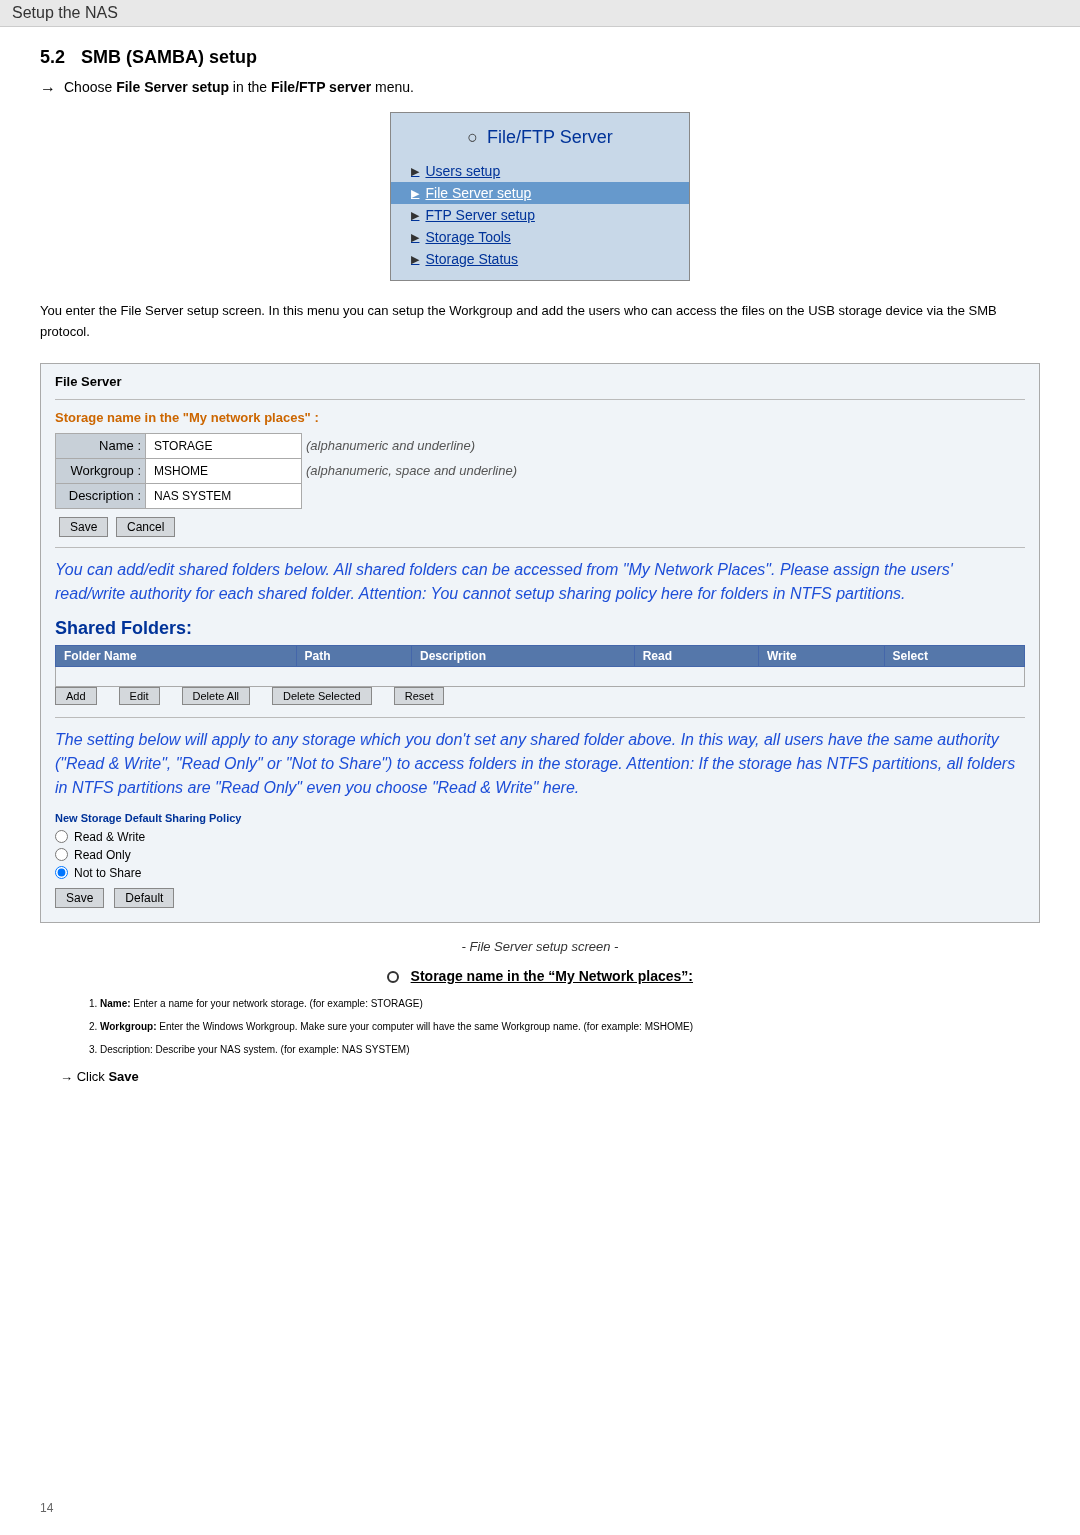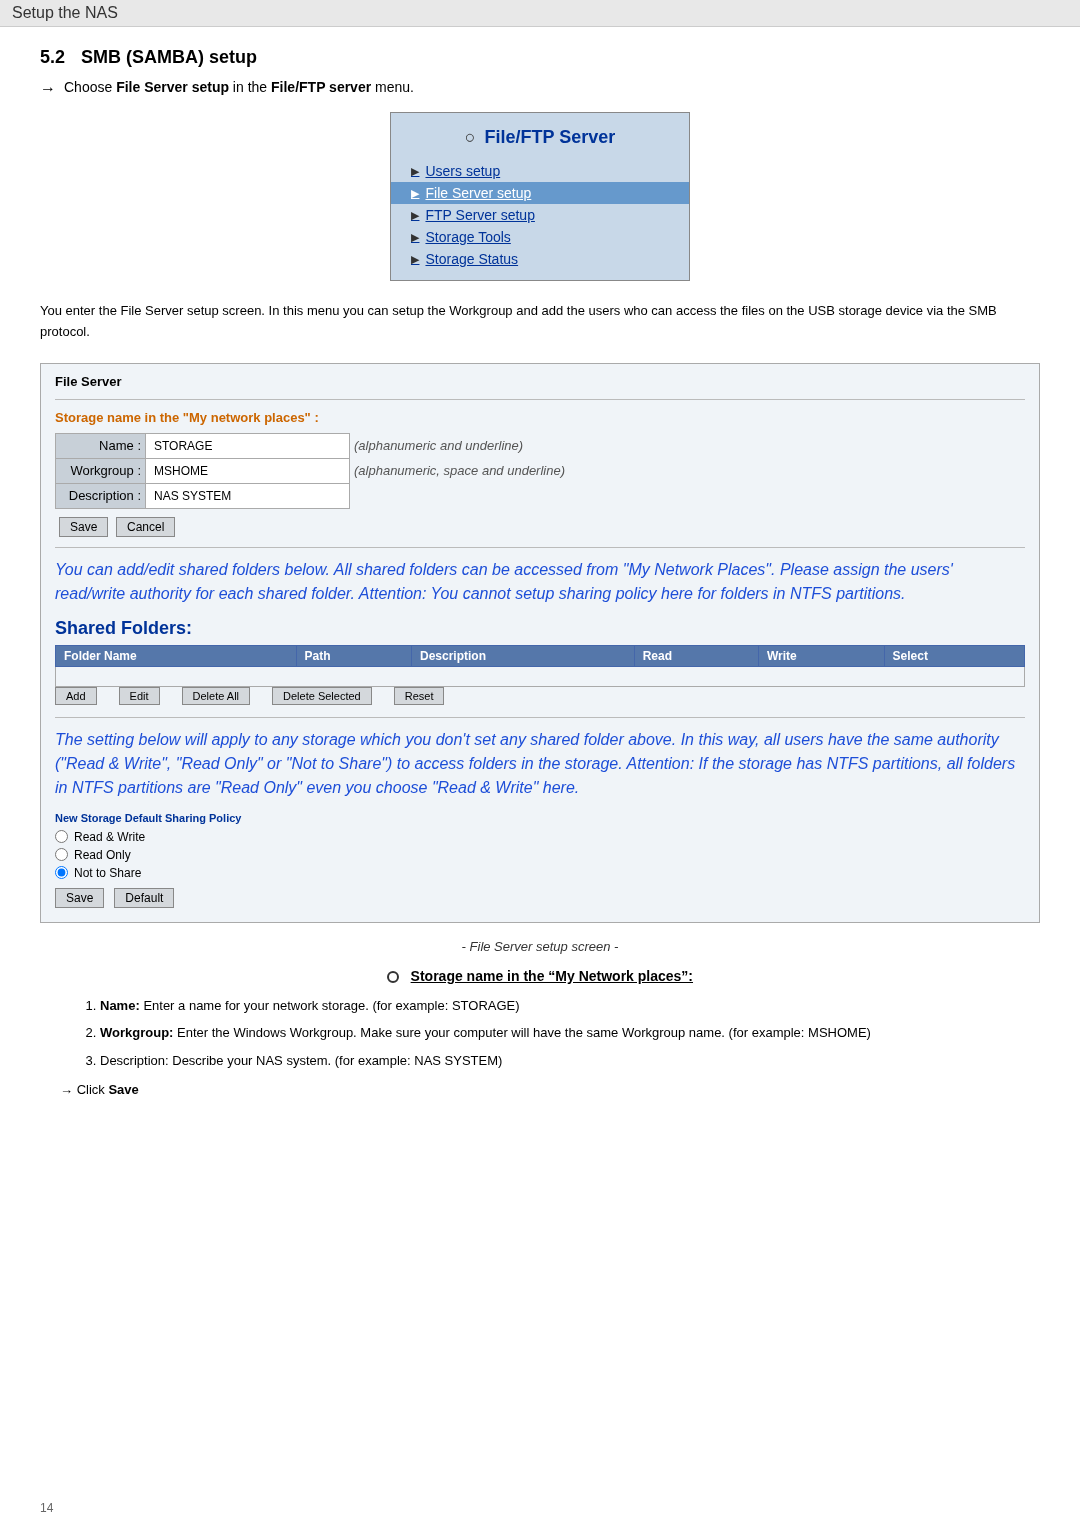--- a/index.html
+++ b/index.html
@@ -39,21 +39,21 @@
     .menu-screenshot {
       background: #c8d8e8;
       border: 1px solid #888;
       width: 300px;
       margin: 0 auto 20px auto;
       padding: 10px 0;
     }
     .menu-title {
       text-align: center;
       font-size: 18px;
-      font-weight: bold;
+      font-weight: normal;
       color: #003399;
       margin-bottom: 8px;
       padding: 4px 0;
     }
     .menu-title .circle-icon {
       color: #333;
       margin-right: 4px;
     }
     .menu-item {
       display: flex;
@@ -115,21 +115,21 @@
       border: 1px solid #aaa;
       padding: 3px 6px;
       font-size: 12px;
       white-space: nowrap;
       width: 90px;
     }
     .form-input-cell {
       background: #fff;
       border: 1px solid #aaa;
       padding: 0;
-      width: 204px;
+      width: 156px;
     }
     .form-input-cell input {
       border: none;
       width: 100%;
       padding: 3px 4px;
       font-size: 12px;
       background: transparent;
       outline: none;
     }
     .form-hint {
@@ -234,21 +234,21 @@
       border: 2px solid #333;
       margin-right: 8px;
       vertical-align: middle;
     }
     .numbered-list {
       margin-left: 60px;
       margin-bottom: 12px;
     }
     .numbered-list li {
       margin-bottom: 8px;
-      font-size: 13px;
+      font-size: 10px;
       line-height: 1.5;
     }
     .numbered-list li b {
       font-weight: bold;
     }
     .click-save {
       font-size: 13px;
       margin-top: 10px;
       margin-left: 20px;
     }

